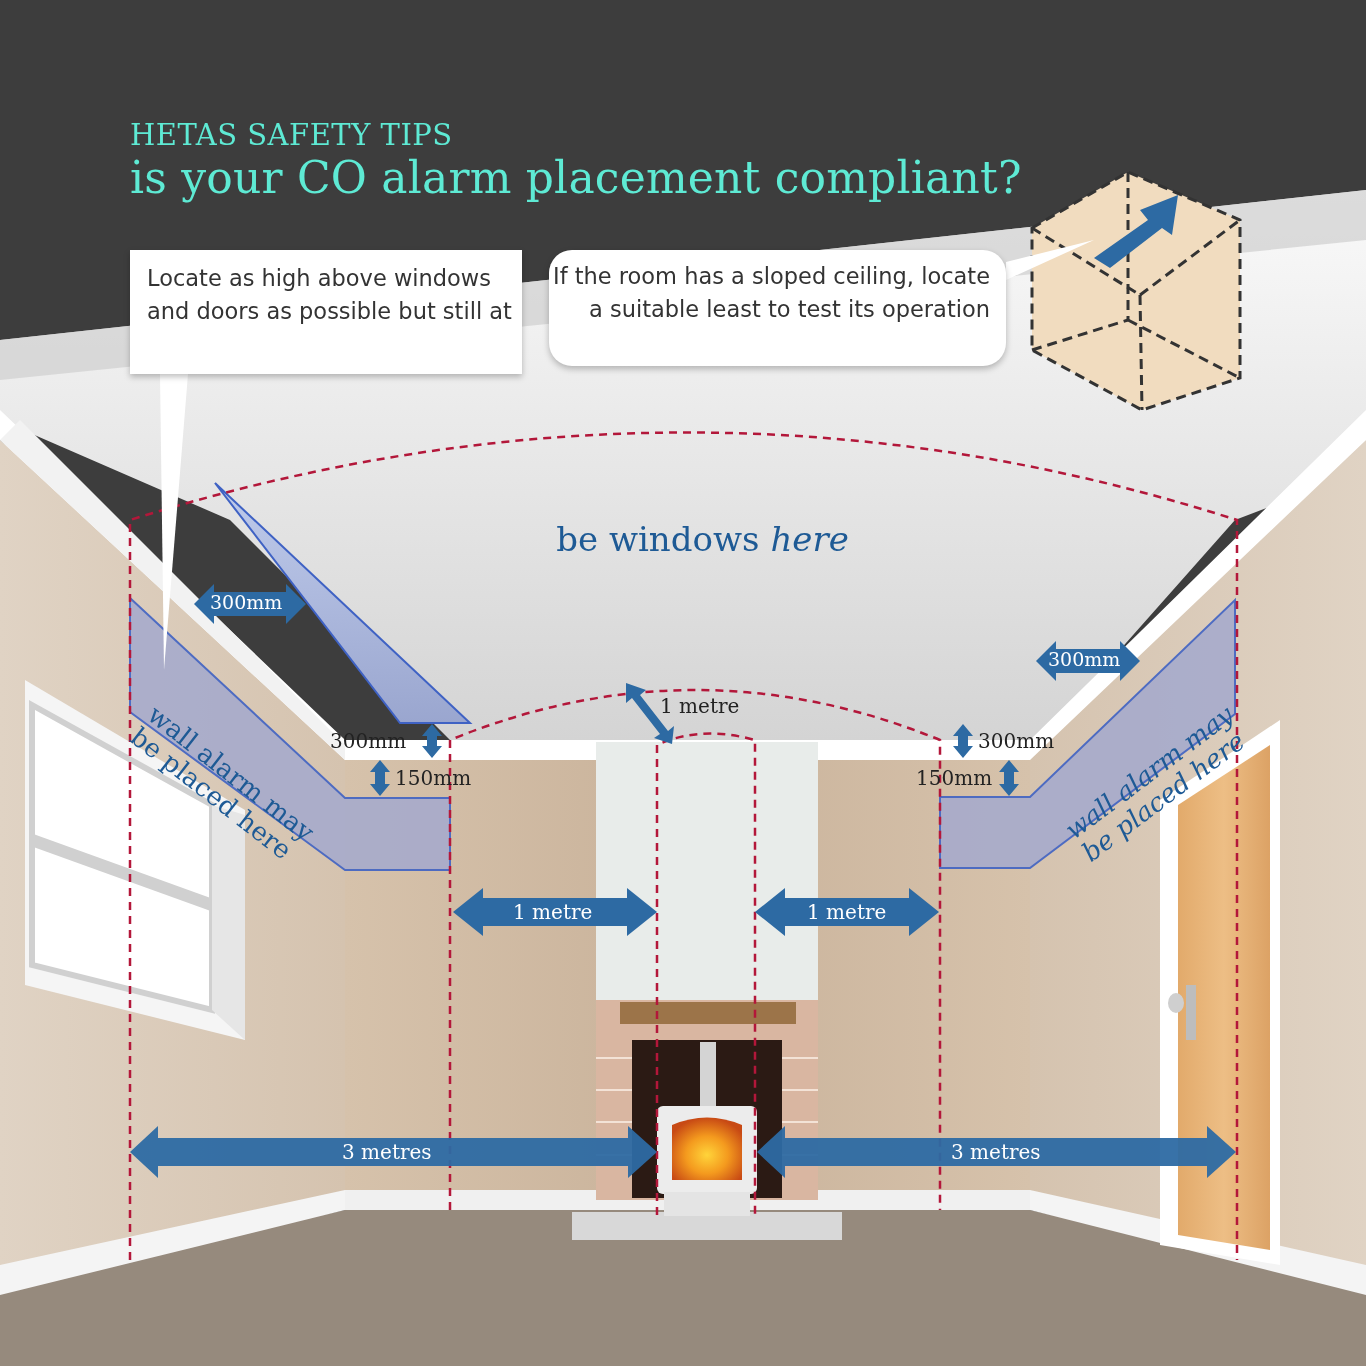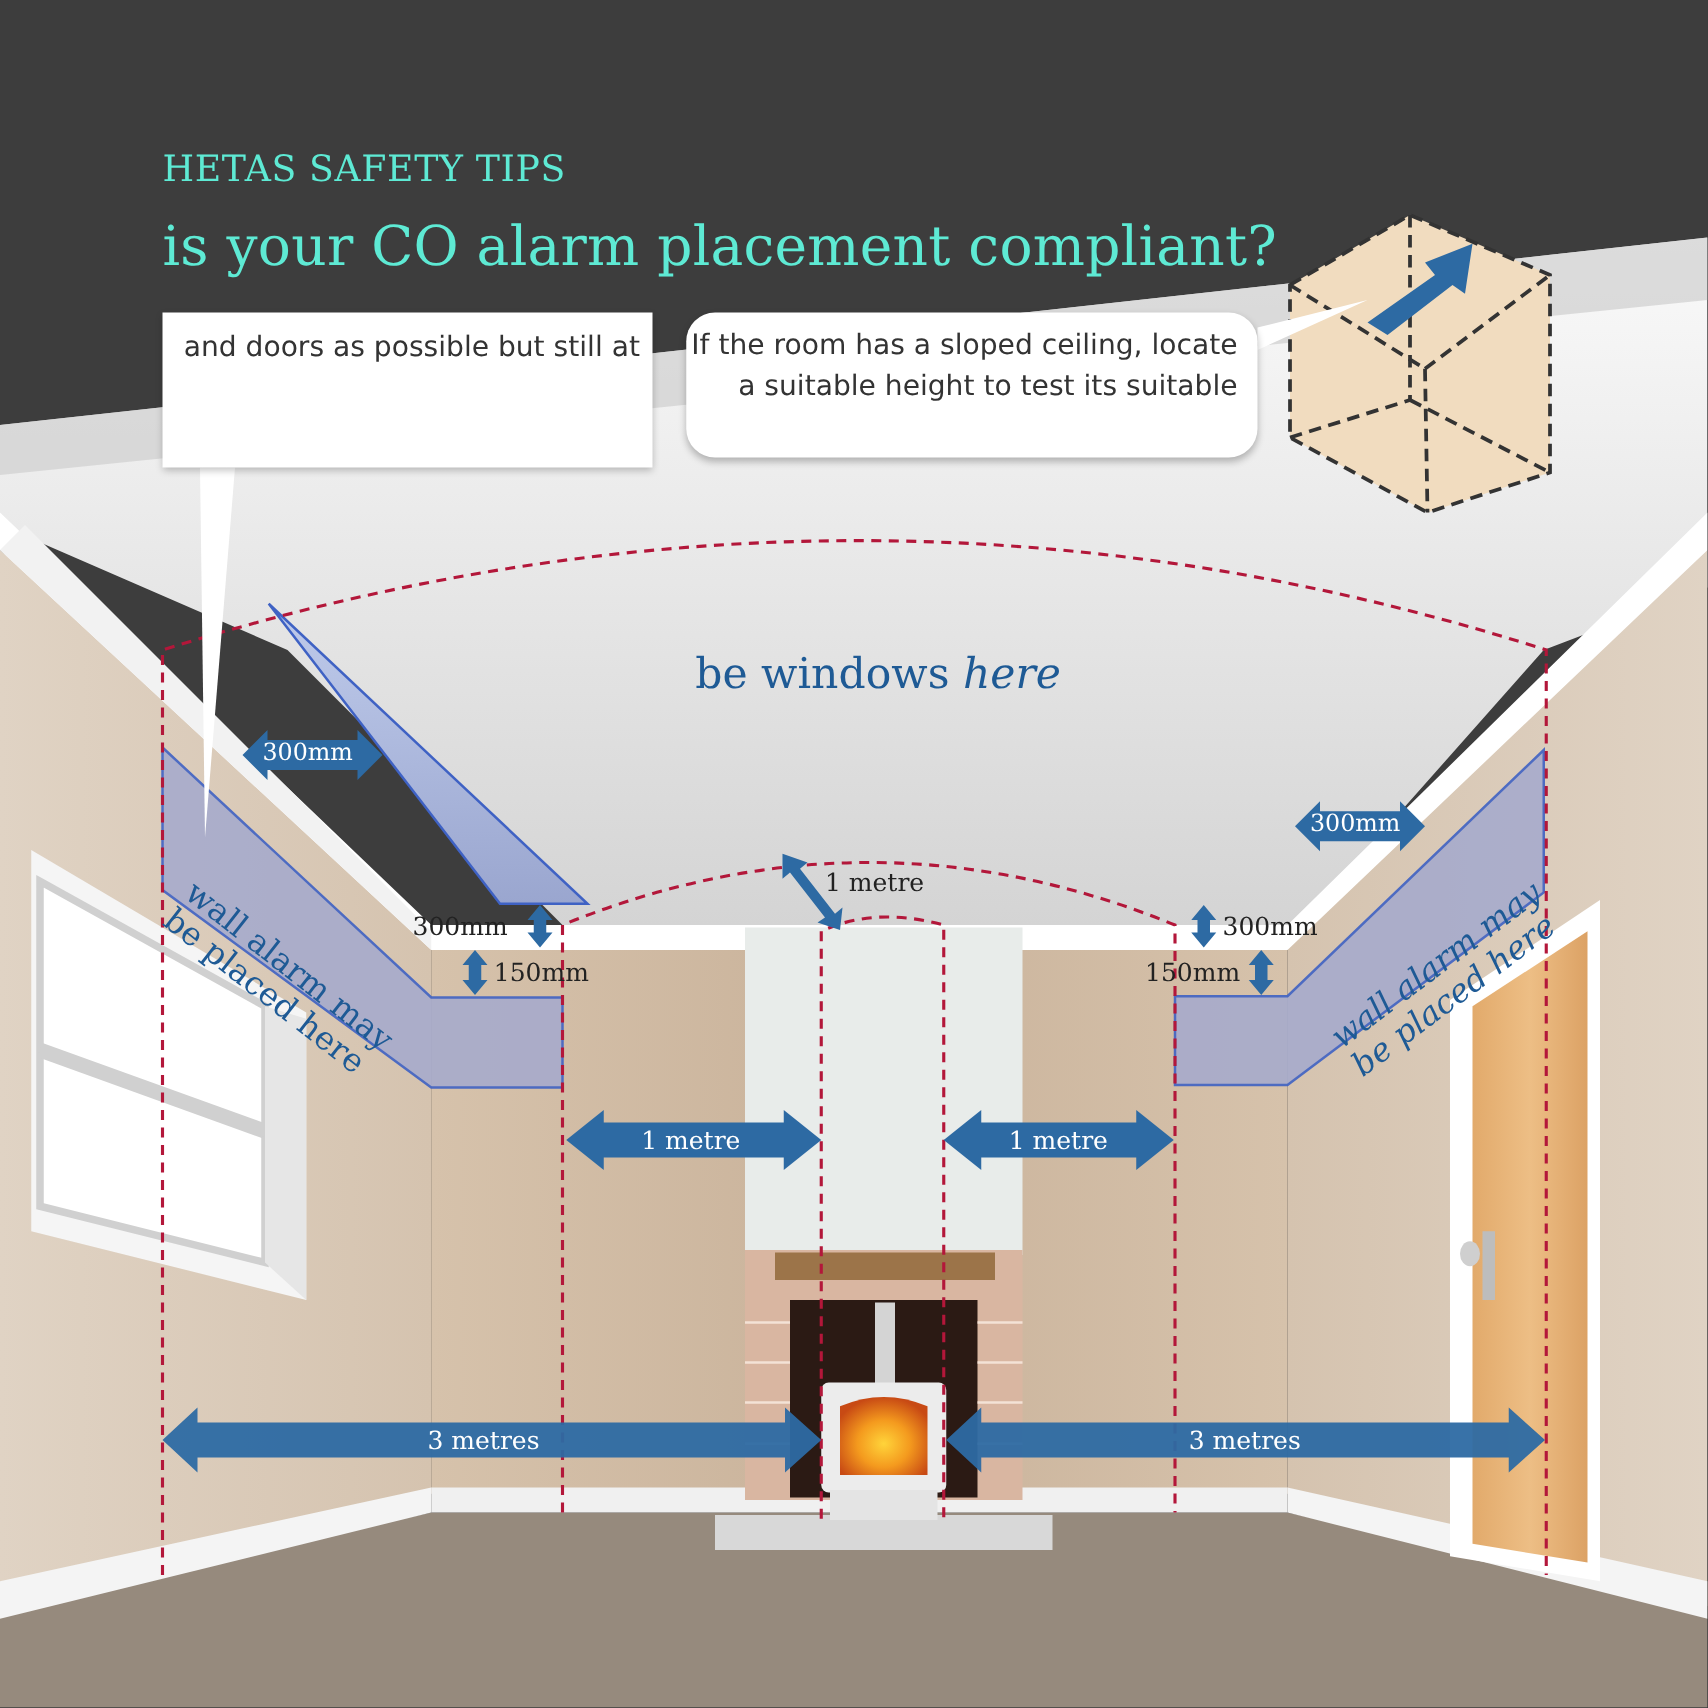--- a/index.html
+++ b/index.html
@@ -1,20 +1,20 @@
 <!DOCTYPE html>
 <html><head>
 <meta charset="utf-8">
 <style>
   html, body { margin: 0; padding: 0; }
   body { width: 1366px; height: 1366px; overflow: hidden; background: #3d3d3d; position: relative; font-family: "DejaVu Serif", serif; }
   #scene { position: absolute; left: 0; top: 0; width: 1366px; height: 1366px; }
   .hdr { position: absolute; left: 130px; color: #5eead4; font-family: "DejaVu Serif", serif; }
   .hdr-kicker { top: 118px; font-size: 29px; letter-spacing: 0.5px; font-weight: normal; }
-  .hdr-title { top: 152px; font-size: 44px; font-weight: 300; letter-spacing: 0.2px; margin-top: 20px; }
+  .hdr-title { top: 152px; font-size: 44px; font-weight: 300; letter-spacing: 0.2px; }
   .callout { position: absolute; background: #ffffff; color: #333; font-family: "DejaVu Sans", sans-serif; font-size: 22.5px; line-height: 33px; box-shadow: 0 3px 6px rgba(0,0,0,0.25); }
   .callout p { margin: 0; }
   .callout-left { left: 130px; top: 250px; width: 392px; height: 124px; padding: 12px 0 0 17px; box-sizing: border-box; }
   .callout-right { left: 549px; top: 250px; width: 457px; height: 116px; padding: 10px 16px 0 0; box-sizing: border-box; text-align: right; border-radius: 23px; }
   .lbl { position: absolute; font-family: "DejaVu Serif", serif; white-space: nowrap; }
   .lbl-white { color: #ffffff; font-size: 20px; }
   .lbl-dark { color: #222; font-size: 20px; }
   .zone-text { position: absolute; color: #1e5a95; font-family: "DejaVu Serif", serif; white-space: nowrap; text-align: center; }
   .zone-text i { font-style: italic; }
 </style>
@@ -160,25 +160,26 @@
 
     <polygon points="130,1152 158,1126 158,1138 628,1138 628,1126 657,1152 628,1178 628,1166 158,1166 158,1178" opacity="0.95"></polygon>
     <polygon points="757,1152 785,1126 785,1138 1207,1138 1207,1126 1236,1152 1207,1178 1207,1166 785,1166 785,1178" opacity="0.95"></polygon>
   </g>
 </svg>
 
 <div class="hdr hdr-kicker">HETAS SAFETY TIPS</div>
 <div class="hdr hdr-title">is your CO alarm placement compliant?</div>
 
 <div class="callout callout-left">
+  <p>Locate as high above windows</p>
   <p>and doors as possible but still at</p>
 </div>
 <div class="callout callout-right">
   <p>If the room has a sloped ceiling, locate</p>
-  <p>a suitable height to test its suitable</p>
+  <p>a suitable least to test its operation</p>
 </div>
 
 <div class="zone-text" style="left:505px; top:522px; width:395px; font-size:34px; line-height:34px;">
   <div><span>be windows </span><i>here</i></div>
 </div>
 
 <div class="zone-text" style="left:160px; top:700px; font-size:26px; line-height:28px; transform: rotate(38deg); transform-origin: left top; text-align:left;">
   <div>wall alarm may</div>
   <div>be placed here</div>
 </div>

